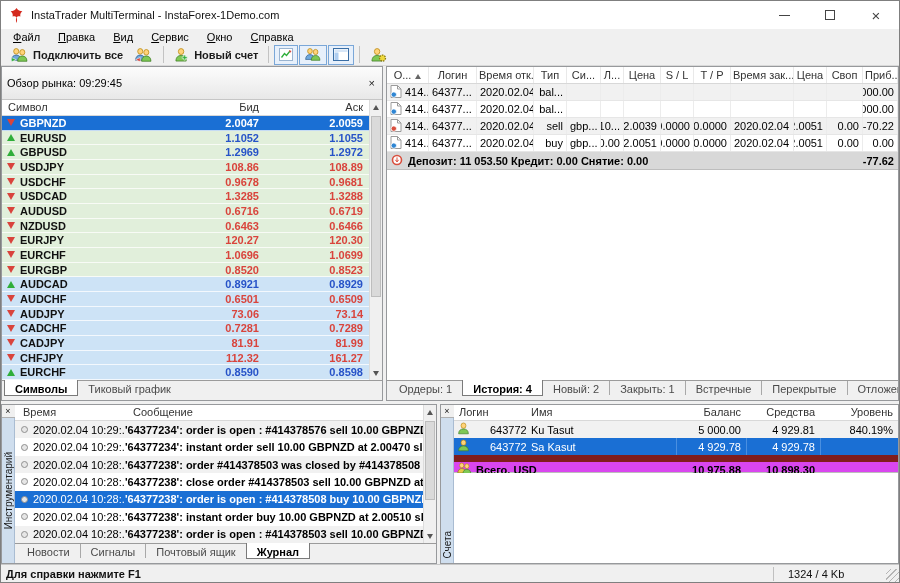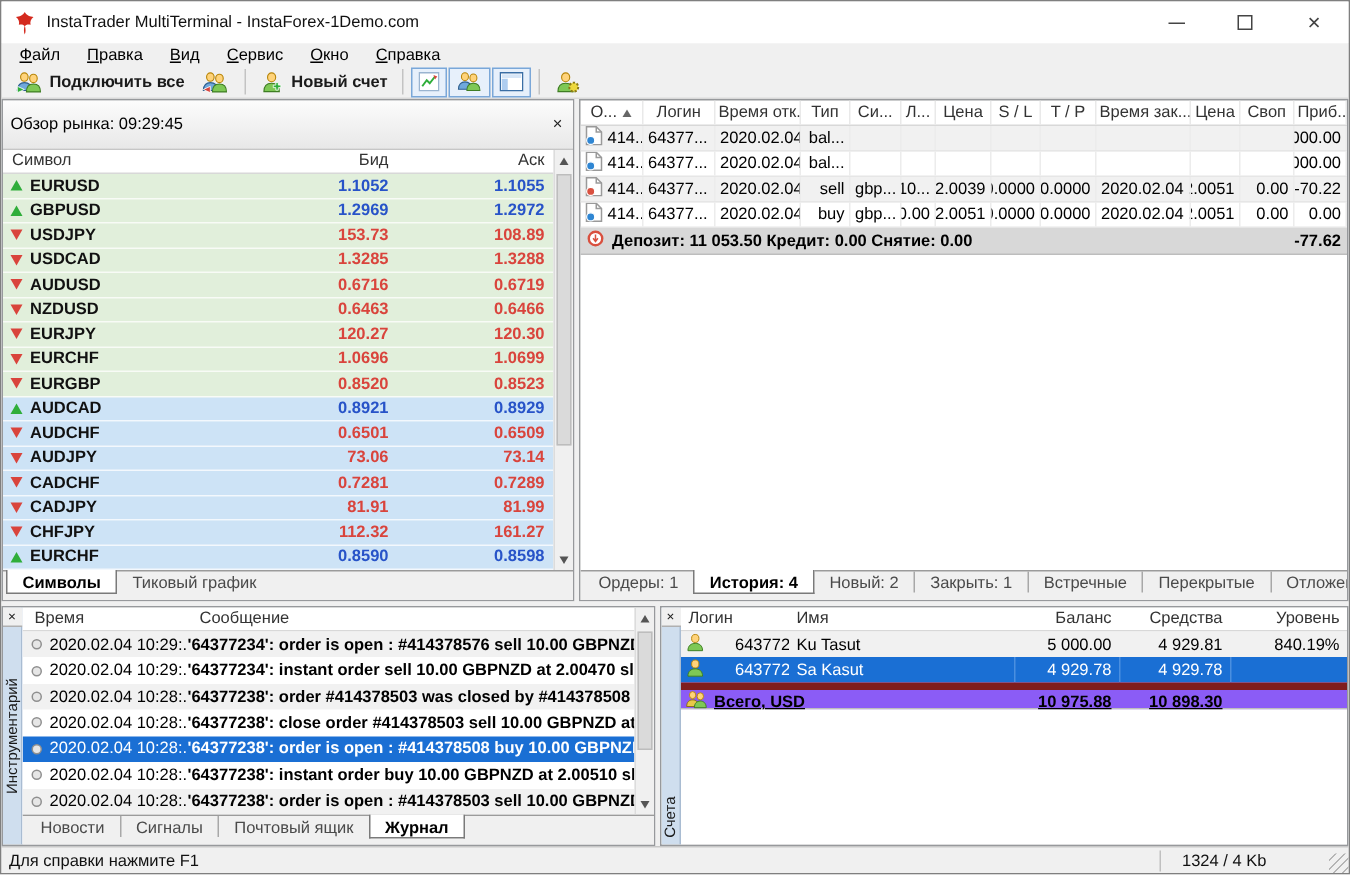--- a/index.html
+++ b/index.html
@@ -117,29 +117,29 @@
   .a-header { height:16px; border-bottom:1px solid #d8d8d8; flex:none; color:#333; }
   .a-header div { padding:1px 5px 0 5px; }
   .a-header div:nth-child(n+3) { text-align:right; }
   .arow { height:17px; flex:none; align-items:center; }
   .arow.odd { background:#f1f1f1; }
   .arow.selected { background:#1a6fd4; color:#fff; }
   .arow > div { padding:0 5px; white-space:nowrap; overflow:hidden; }
   .arow > div:nth-child(1) { display:flex; align-items:center; gap:20px; padding-left:3px;text-align:center; }
   .arow > div:nth-child(n+3) { text-align:right; }
   .arow.selected > div:nth-child(n+3) { border-left:1px solid #4a8fe0; height:100%; display:flex; align-items:center; justify-content:flex-end; }
-  .a-summary { height:18px; background:#8b5cf6; border-top:5px solid #7f1d1d; border-bottom:1px solid #bdbdbd; font-weight:bold; align-items:center; flex:none;text-decoration:underline; }
+  .a-summary { height:18px; background:#d946ef; border-top:7px solid #7f1d1d; border-bottom:1px solid #bdbdbd; font-weight:bold; align-items:center; flex:none;text-decoration:underline; }
   .a-summary > div { padding:0 5px; white-space:nowrap; }
   .a-summary > div:nth-child(1) { display:flex; align-items:center; gap:4px; padding-left:3px; grid-column:1 / span 2; }
   .a-summary > div:nth-child(n+2) { text-align:right; }
   .a-empty { flex:1; background:#fff; }
 
   
   .statusbar { height:18px; background:#f0f0f0; border-top:1px solid #c8c8c8; display:flex; align-items:center; padding-left:5px; flex:none; }
-  .sb-help { flex:1; color:#111; }
+  .sb-help { flex:1; color:#111;font-weight:bold; }
   .sb-sep { width:1px; height:14px; background:#c0c0c0; }
   .sb-traffic { width:112px; padding-left:14px; color:#111; }
   .grip { width:13px; height:13px; align-self:flex-end; background:repeating-linear-gradient(135deg, transparent 0 3px, #b5b5b5 3px 4px); }
 </style>
 </head>
 <body>
 
 <div class="win">
 
   <div class="titlebar">
@@ -256,20 +256,28 @@
         <span class="panel-close">×</span>
       </div>
       <div class="mw-table">
         <div class="mw-header">
           <div>Символ</div>
           <div>Бид</div>
           <div>Аск</div>
         </div>
         <div class="mw-rows">
 
+            <div class="mw-row down selected">
+              <div class="sym">
+                <span class="dir"></span>
+                <span>GBPNZD</span>
+              </div>
+              <div class="val">2.0047</div>
+              <div class="val">2.0059</div>
+            </div>
 
             <div class="mw-row up green">
               <div class="sym">
                 <span class="dir"></span>
                 <span>EURUSD</span>
               </div>
               <div class="val">1.1052</div>
               <div class="val">1.1055</div>
             </div>
 
@@ -280,24 +288,32 @@
               </div>
               <div class="val">1.2969</div>
               <div class="val">1.2972</div>
             </div>
 
             <div class="mw-row down green">
               <div class="sym">
                 <span class="dir"></span>
                 <span>USDJPY</span>
               </div>
-              <div class="val">153.73</div>
+              <div class="val">108.86</div>
               <div class="val">108.89</div>
             </div>
 
+            <div class="mw-row down green">
+              <div class="sym">
+                <span class="dir"></span>
+                <span>USDCHF</span>
+              </div>
+              <div class="val">0.9678</div>
+              <div class="val">0.9681</div>
+            </div>
 
             <div class="mw-row down green">
               <div class="sym">
                 <span class="dir"></span>
                 <span>USDCAD</span>
               </div>
               <div class="val">1.3285</div>
               <div class="val">1.3288</div>
             </div>
 

